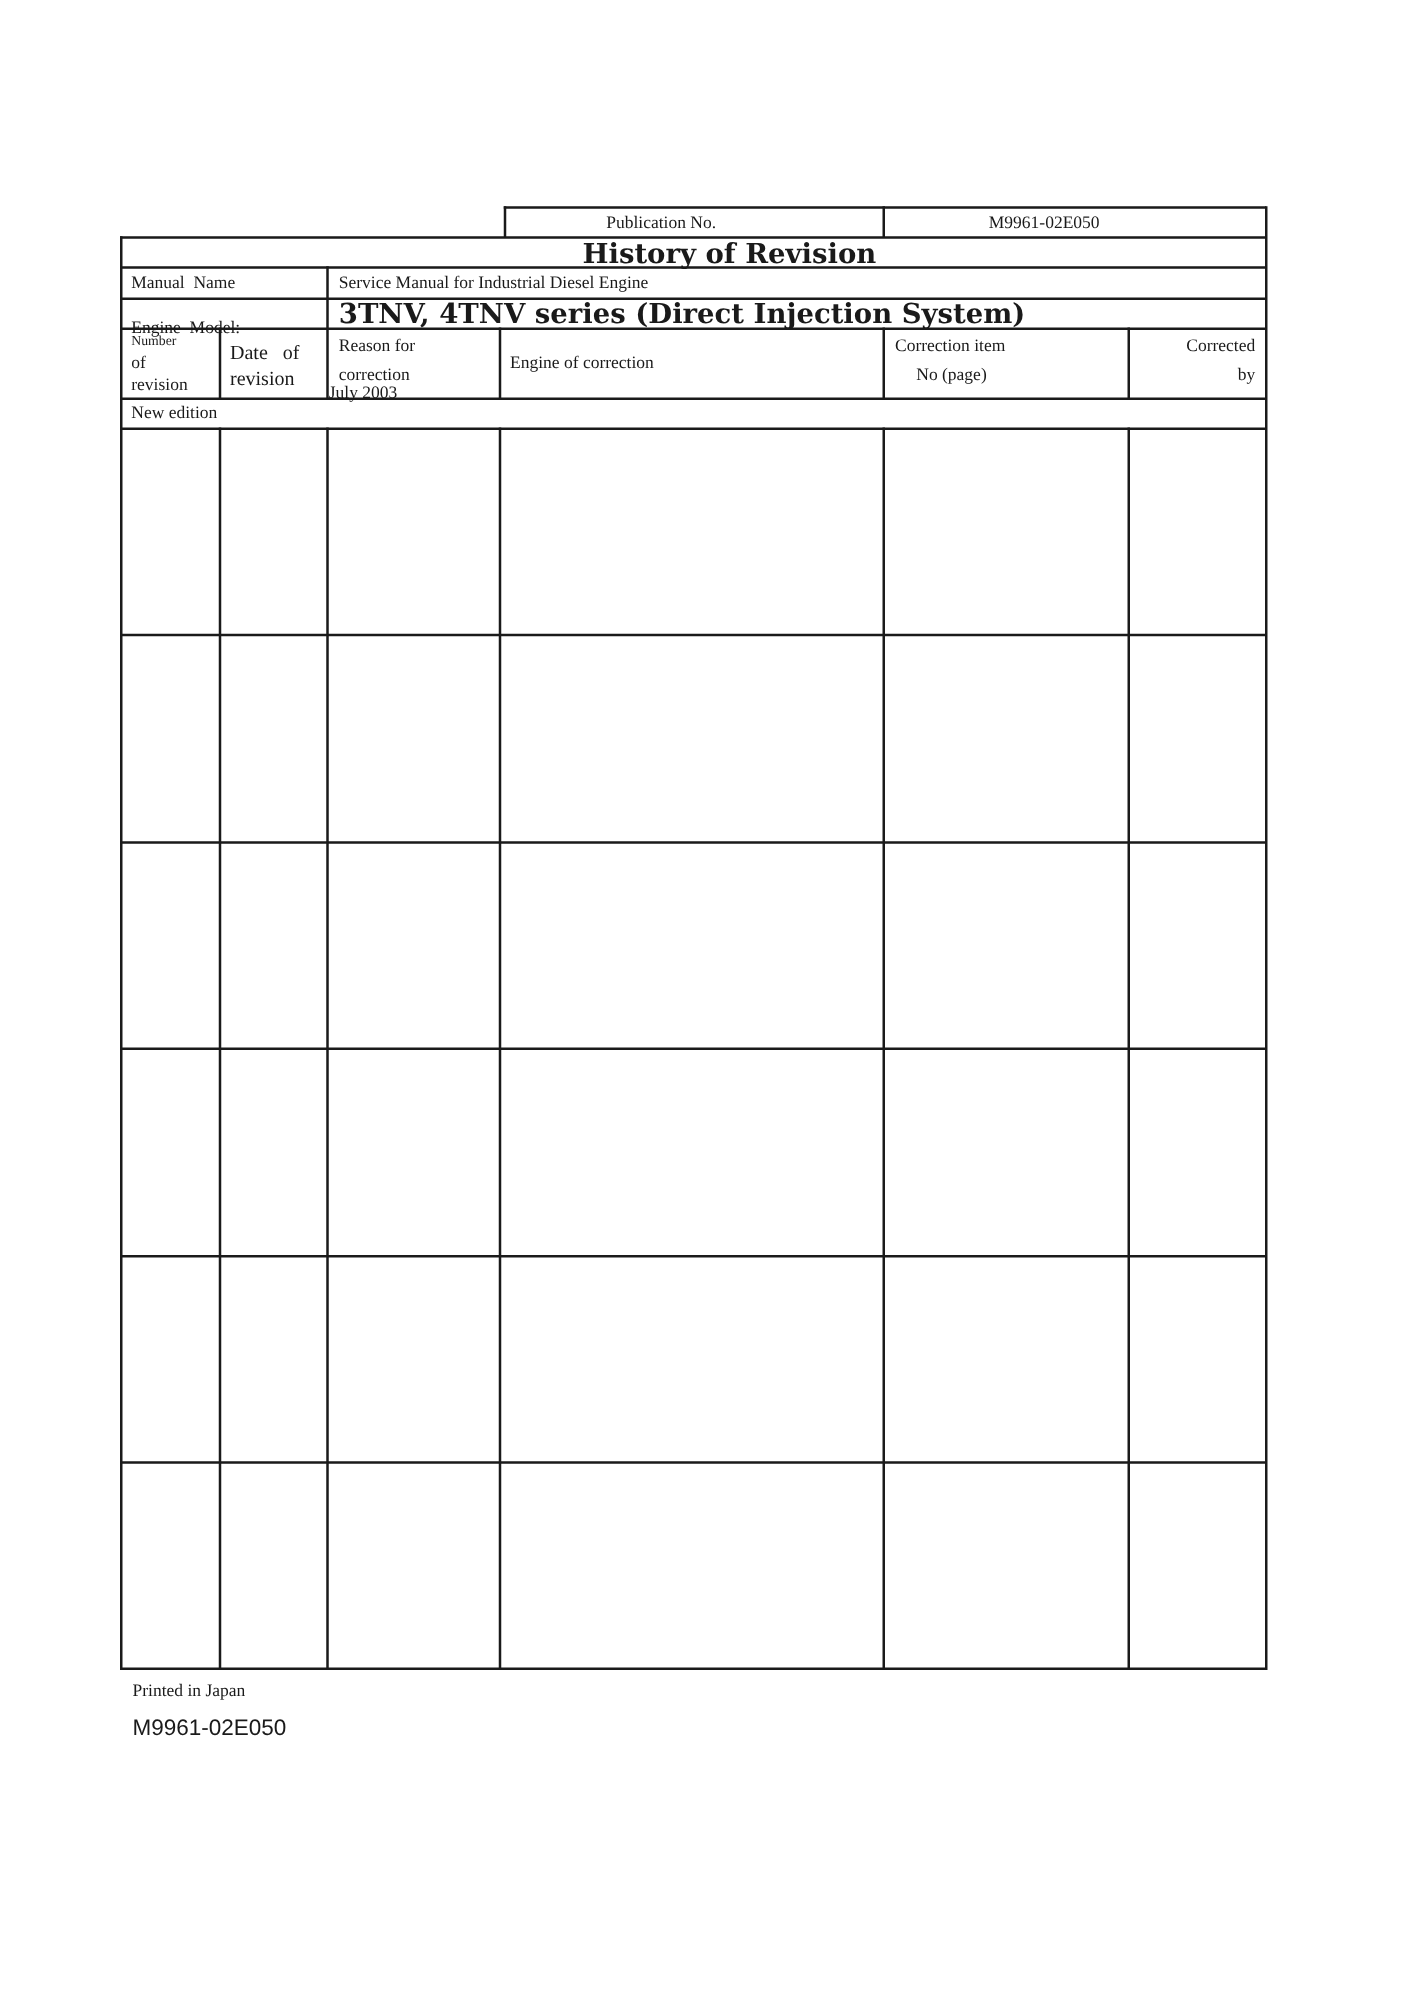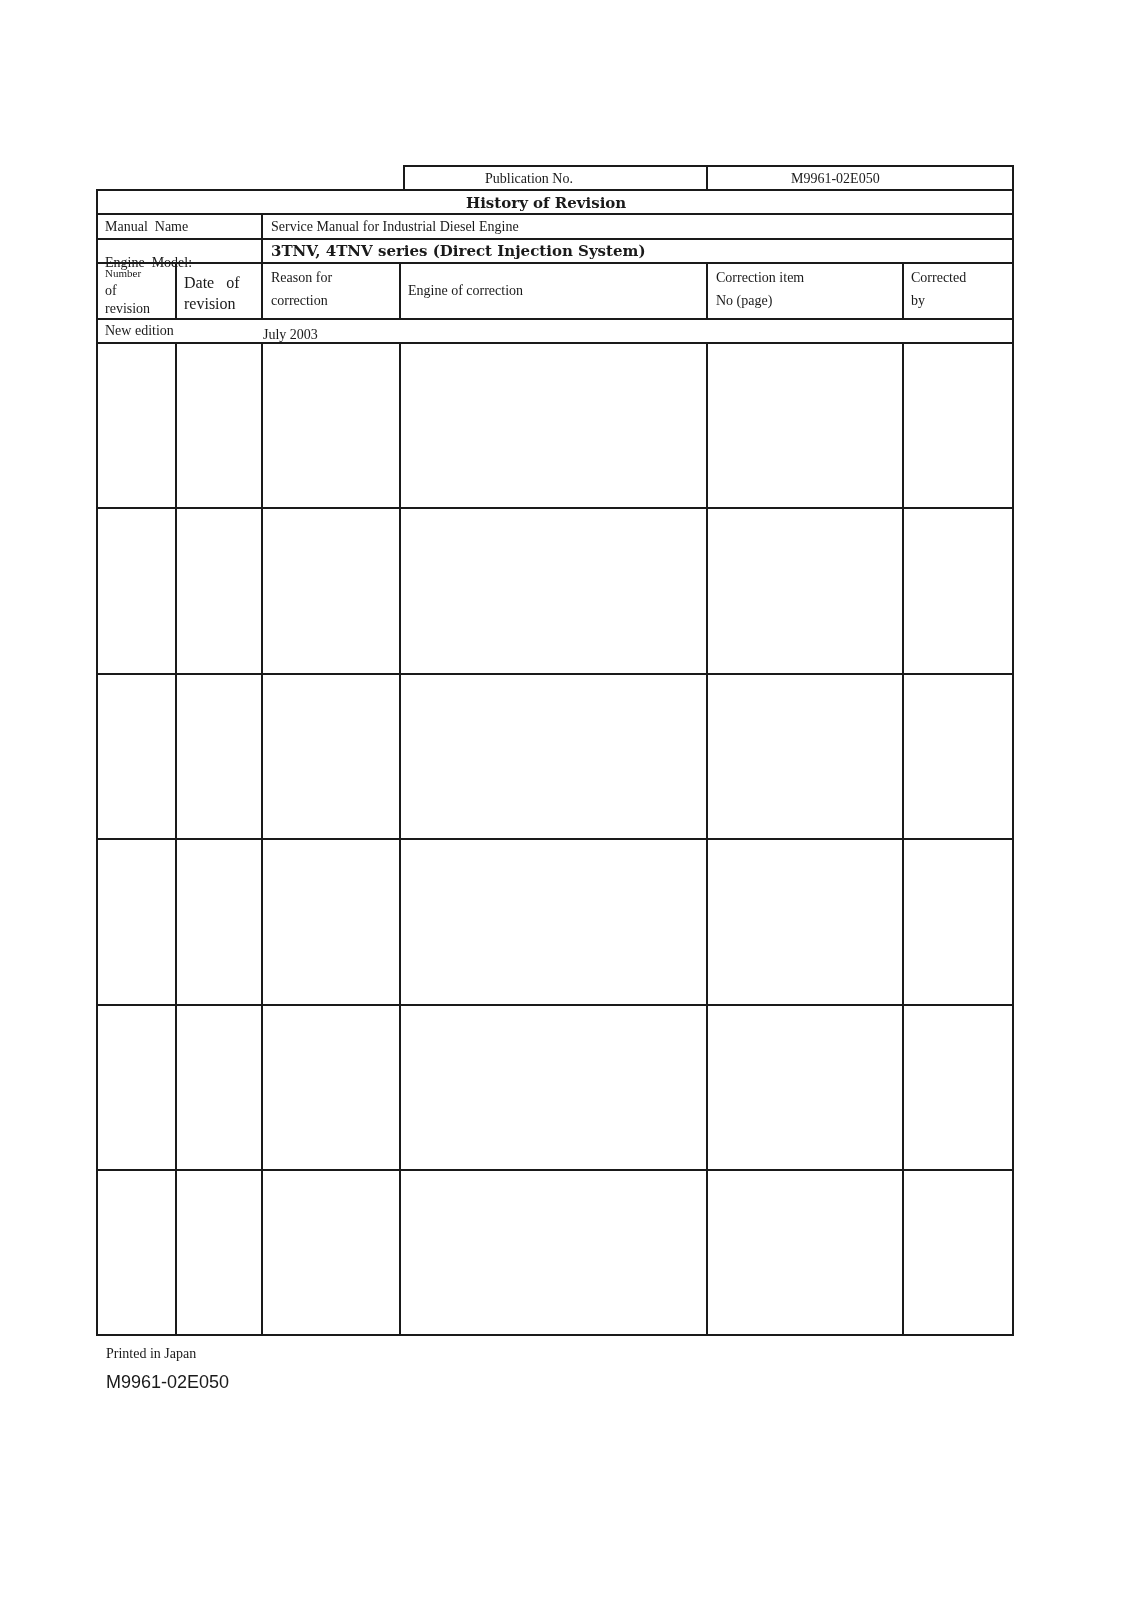--- a/index.html
+++ b/index.html
@@ -4,21 +4,21 @@
 <style>
   html, body { margin:0; padding:0; background:#ffffff; }
   body { width:1131px; height:1600px; position:relative; overflow:hidden;
          font-family:"DejaVu Serif","Liberation Serif",serif; color:#1a1a1a; }
   .ln { position:absolute; background:#1a1a1a; }
   .h { height:1.5px; }
   .v { width:1.5px; }
   .txt { position:absolute; white-space:nowrap; font-family:"Liberation Serif","DejaVu Serif",serif; }
   .t18 { font-size:14px; line-height:22px; }
   .t14 { font-size:15px; line-height:17px; }
-  .bold { font-weight:bold; font-family:"DejaVu Serif",serif; font-size:15px; }
+  .bold { font-weight:bold; font-family:"DejaVu Serif",serif; font-size:22px; }
   .sans { font-family:"Liberation Sans","DejaVu Sans",sans-serif; font-size:18px; }
   .cell { position:absolute; }
 </style>
 </head>
 <body>
 
 <div class="ln h" style="left:403px;top:165px;width:610px;"></div>
 <div class="ln v" style="left:403px;top:165px;height:25px;"></div>
 <div class="ln v" style="left:706px;top:165px;height:25px;"></div>
 
@@ -71,29 +71,29 @@
   <div class="txt t14" style="position:static;line-height:21px;font-size:16px;white-space:pre;">Date   of</div>
   <div class="txt t14" style="position:static;line-height:21px;font-size:16px;">revision</div>
 </div>
 <div class="cell" style="left:271px;top:266px;">
   <div class="txt t18" style="position:static;line-height:23px;">Reason for</div>
   <div class="txt t18" style="position:static;line-height:23px;">correction</div>
 </div>
 <span class="txt t18" style="left:408px;top:280px;">Engine of correction</span>
 <div class="cell" style="left:716px;top:266px;">
   <div class="txt t18" style="position:static;line-height:23px;">Correction item</div>
-  <div class="txt t18" style="position:static;line-height:23px;">No (page)</div>
+  <div class="txt t18" style="position:static;line-height:23px;margin-left:17px;">No (page)</div>
 </div>
-<div class="cell" style="left:911px;top:266px;">
+<div class="cell" style="left:949px;top:266px;text-align:right;">
   <div class="txt t18" style="position:static;line-height:23px;">Corrected</div>
   <div class="txt t18" style="position:static;line-height:23px;">by</div>
 </div>
 
 <span class="txt t18" style="left:105px;top:320px;">New edition</span>
-<span class="txt t18" style="left:263px;top:324px;">July 2003</span>
+<span class="txt t18" style="left:263px;top:304px;">July 2003</span>
 
 <div class="cell" style="left:98px;top:344px;width:1px;height:1px;">
   <span></span>
 </div>
 <div class="cell" style="left:98px;top:509px;width:1px;height:1px;">
   <span></span>
 </div>
 <div class="cell" style="left:98px;top:675px;width:1px;height:1px;">
   <span></span>
 </div>

